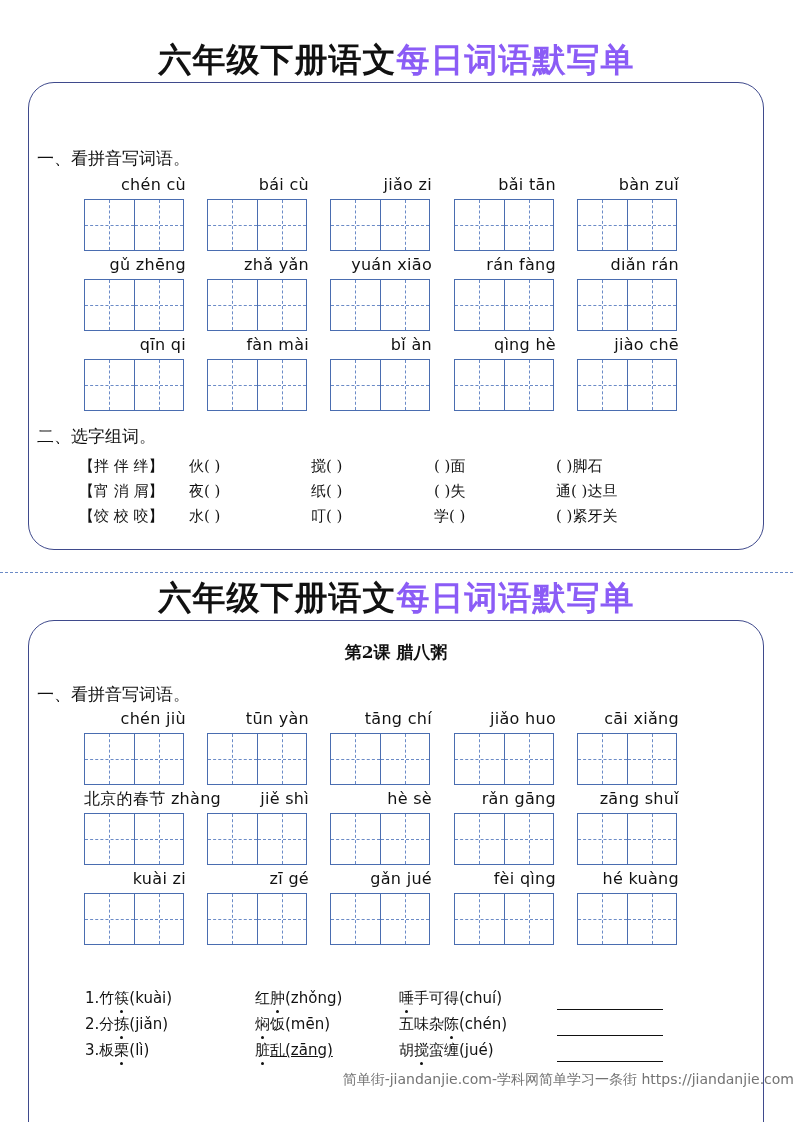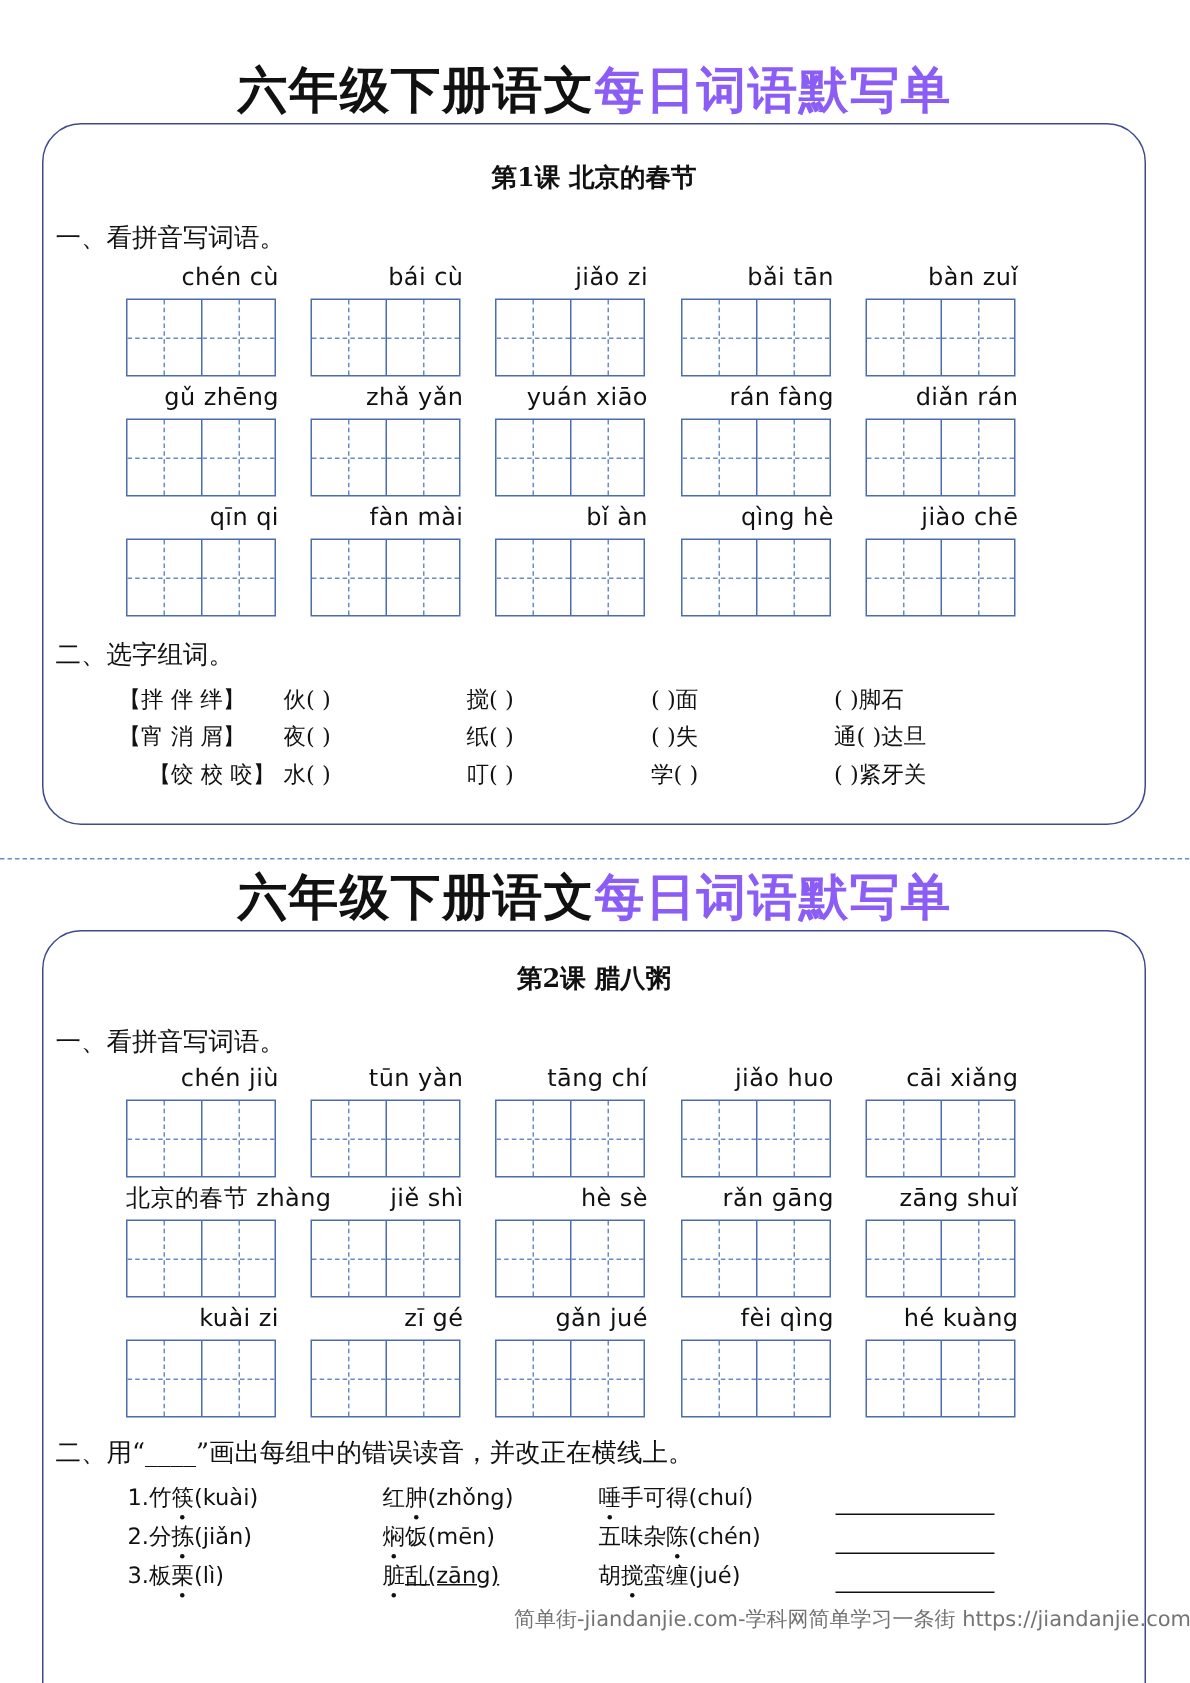--- a/index.html
+++ b/index.html
@@ -30,21 +30,20 @@
   .footer { position:absolute; left:0; width:793px; text-align:right; font-family:"DejaVu Sans", sans-serif; font-size:14px; color:#737373; }
 </style>
 </head>
 <body>
 
 <div class="sheet-title" style="top:38px;">
   <span class="black">六年级下册语文</span><span class="red">每日词语默写单</span>
 </div>
 
 <div class="frame" style="top:82px; height:468px;">
-  <div class="lesson-title" style="top:24px;">第1课  北京的春节</div>
   <div class="section-head" style="top:64px;">一、看拼音写词语。</div>
 
   <div id="s1-words">
       <div class="word" style="left: 55px; top: 92px;">
         <div class="pinyin">chén  cù</div>
         <div class="grid">
           <div class="cell"></div>
           <div class="cell"></div>
         </div>
       </div>
@@ -158,21 +157,21 @@
     <span style="left:477px;">(        )脚石</span>
   </div>
   <div class="choose-row" style="top:399px;">
     <span style="left:0;">【宵   消   屑】</span>
     <span style="left:110px;">夜(        )</span>
     <span style="left:232px;">纸(        )</span>
     <span style="left:355px;">(        )失</span>
     <span style="left:477px;">通(        )达旦</span>
   </div>
   <div class="choose-row" style="top:424px;">
-    <span style="left:0;margin-left:20px;">【饺   校   咬】</span>
+    <span style="left:0;">【饺   校   咬】</span>
     <span style="left:110px;">水(        )</span>
     <span style="left:232px;">叮(        )</span>
     <span style="left:355px;">学(        )</span>
     <span style="left:477px;">(        )紧牙关</span>
   </div>
 </div>
 
 <div class="divider"></div>
 
 <div class="sheet-title" style="top:576px;">
@@ -284,21 +283,20 @@
       </div>
       <div class="word" style="left: 548px; top: 248px;">
         <div class="pinyin">hé  kuàng</div>
         <div class="grid">
           <div class="cell"></div>
           <div class="cell"></div>
         </div>
       </div>
     </div>
 
-  <div class="section-head" style="top:336px;">二、用“____”画出每组中的错误读音，并改正在横线上。</div>
 
   <div id="s2-fix">
       <div class="fix-item" style="left: 56px; top: 368px;"><span>1.</span><span>竹</span><span class="dot">筷</span><span>(kuài)</span></div>
       <div class="fix-item" style="left: 226px; top: 368px;"><span>红</span><span class="dot">肿</span><span>(zhǒng)</span></div>
       <div class="fix-item" style="left: 370px; top: 368px;"><span></span><span class="dot">唾</span><span>手可得(chuí)</span></div>
       <div class="answer-line" style="left: 528px; top: 388px;"></div>
       <div class="fix-item" style="left: 56px; top: 394px;"><span>2.</span><span>分</span><span class="dot">拣</span><span>(jiǎn)</span></div>
       <div class="fix-item" style="left: 226px; top: 394px;"><span></span><span class="dot">焖</span><span>饭(mēn)</span></div>
       <div class="fix-item" style="left: 370px; top: 394px;"><span>五味杂</span><span class="dot">陈</span><span>(chén)</span></div>
       <div class="answer-line" style="left: 528px; top: 414px;"></div>

